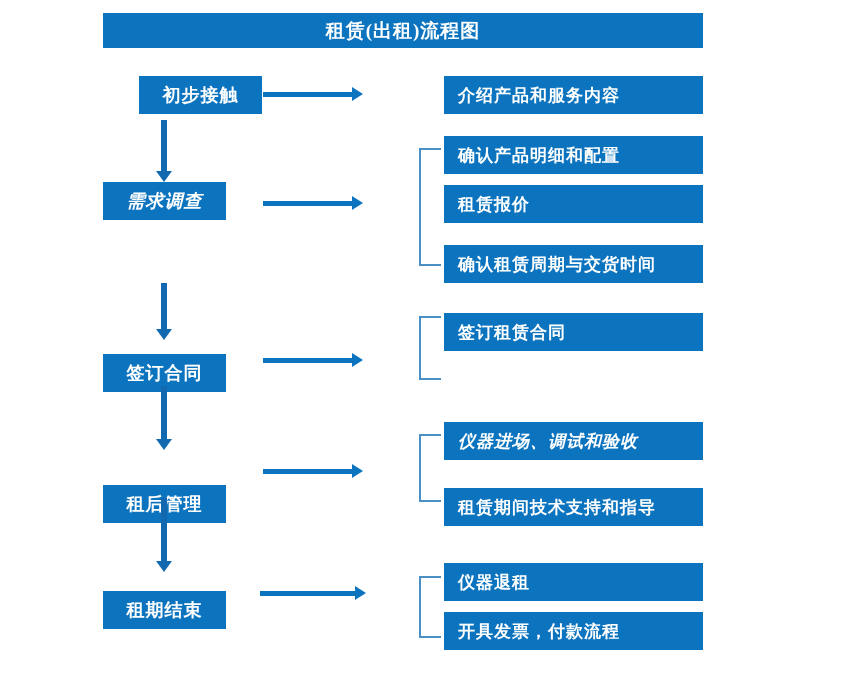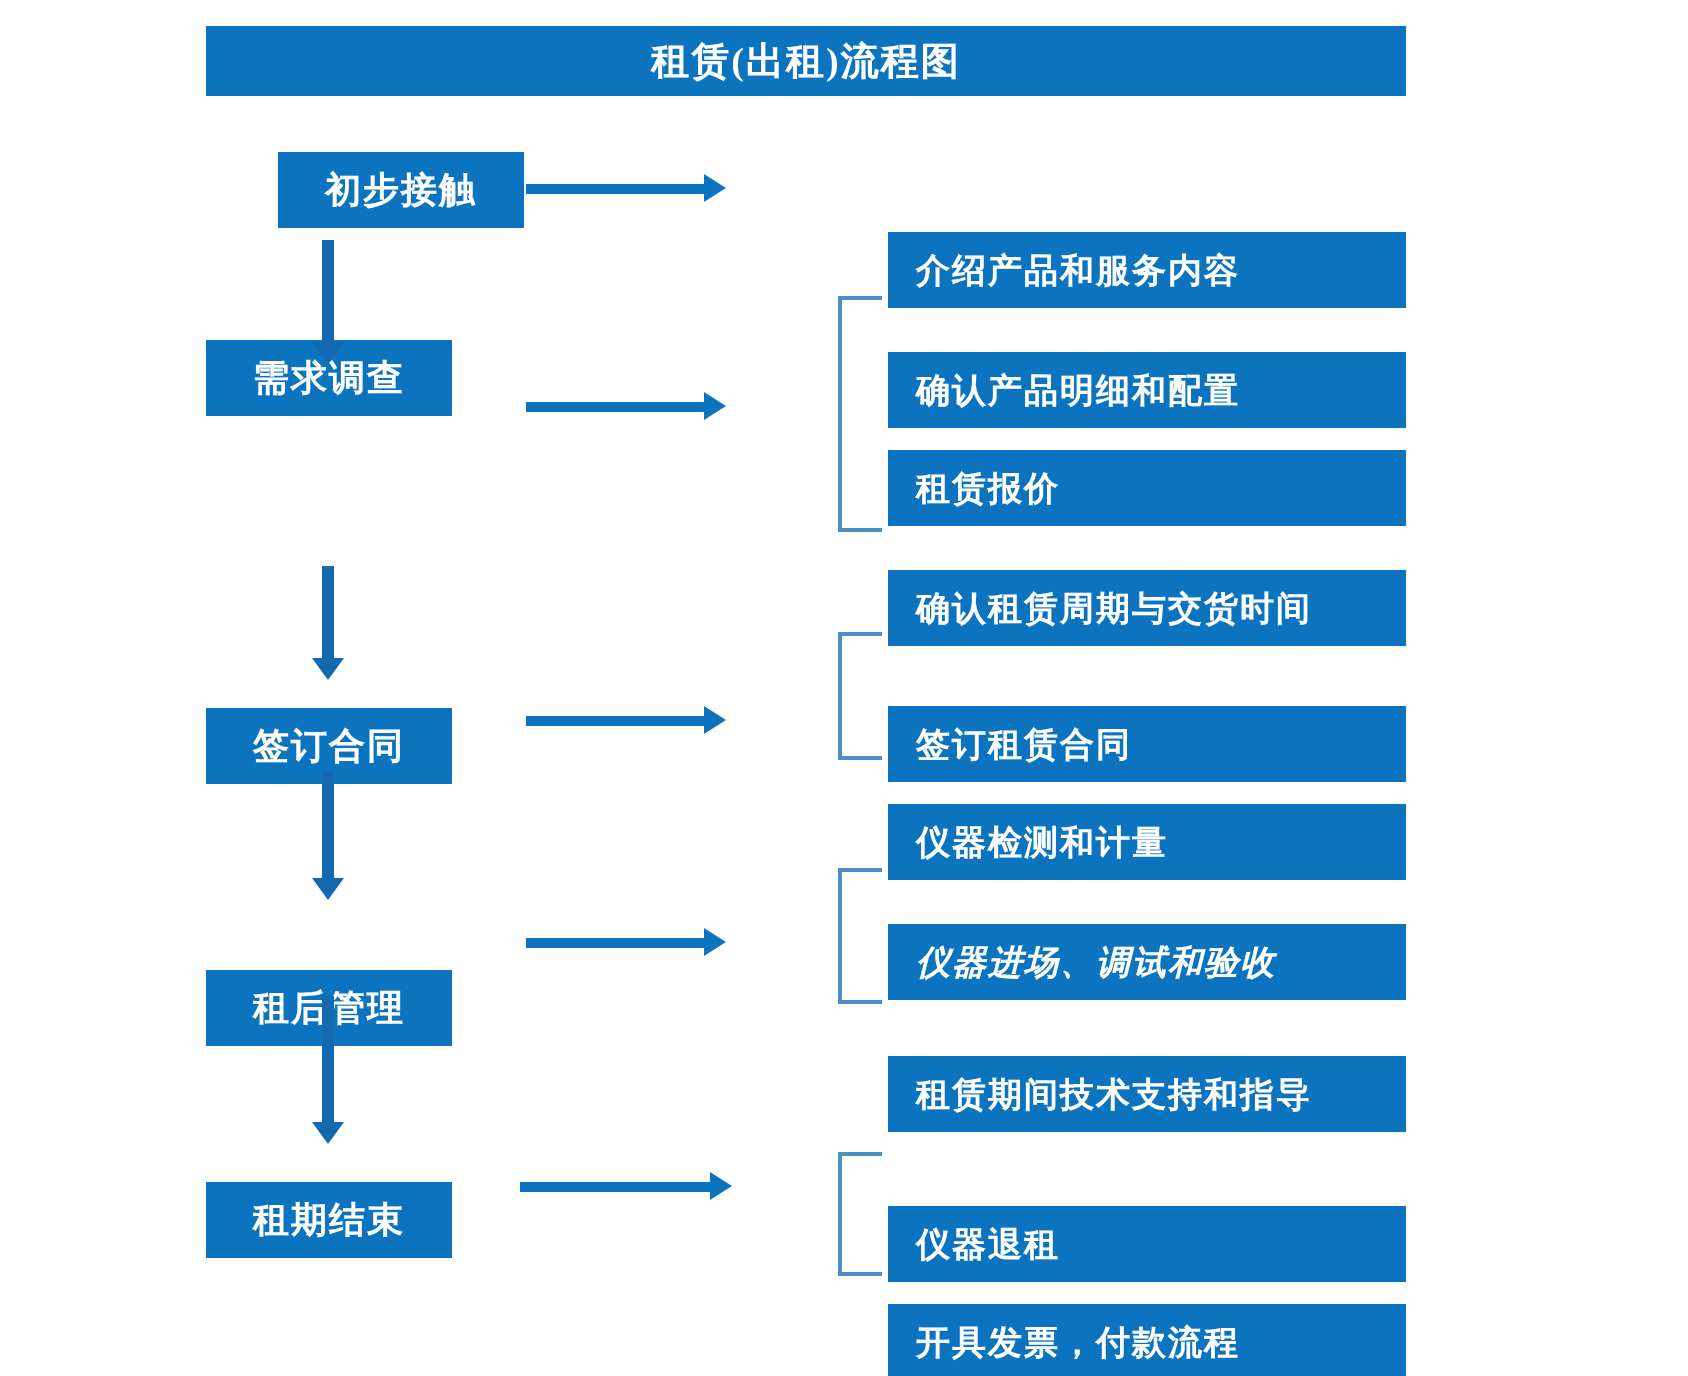--- a/index.html
+++ b/index.html
@@ -44,21 +44,20 @@
     justify-content: center;
     font-size: 18px;
   }
   .detail-box {
     left: 444px;
     width: 259px;
     height: 38px;
     justify-content: flex-start;
     padding-left: 14px;
     font-size: 17px;
-    margin-top: 40px;
   }
   
   .h-arrow {
     position: absolute;
     height: 16px;
   }
   .h-arrow .shaft {
     position: absolute;
     left: 0;
     top: 6px;
@@ -106,21 +105,21 @@
 </style>
 </head>
 <body>
 
 <div id="canvas">
 
   <div class="box title-banner">租赁(出租)流程图</div>
 
   <div class="box stage-box" style="top:76px;margin-left:36px;">初步接触</div>
 
-  <div class="box stage-box" style="top:170px;">需求调查</div>
+  <div class="box stage-box" style="top:182px;font-style:italic;">需求调查</div>
 
   <div class="box stage-box" style="top:342px;margin-top:12px;">签订合同</div>
 
   <div class="box stage-box" style="top:453px;margin-top:32px;">租后管理</div>
 
   <div class="box stage-box" style="top:551px;margin-top:40px;">租期结束</div>
 
   <div class="v-arrow" style="left:156px; top:120px; height:62px;">
     <div class="shaft" style="height:51px;"></div>
     <div class="head" style="top:51px;"></div>
@@ -177,21 +176,20 @@
   <div class="box detail-box" style="top:76px;">介绍产品和服务内容</div>
 
   <div class="box detail-box" style="top:136px;">确认产品明细和配置</div>
 
   <div class="box detail-box" style="top:185px;">租赁报价</div>
 
   <div class="box detail-box" style="top:245px;">确认租赁周期与交货时间</div>
 
   <div class="box detail-box" style="top:313px;">签订租赁合同</div>
 
-  <div class="box detail-box" style="top:362px;">仪器检测和计量</div>
 
   <div class="box detail-box" style="top:422px;font-style:italic;">仪器进场、调试和验收</div>
 
   <div class="box detail-box" style="top:488px;">租赁期间技术支持和指导</div>
 
   <div class="box detail-box" style="top:563px;">仪器退租</div>
 
   <div class="box detail-box" style="top:612px;">开具发票，付款流程</div>
 
 </div>

